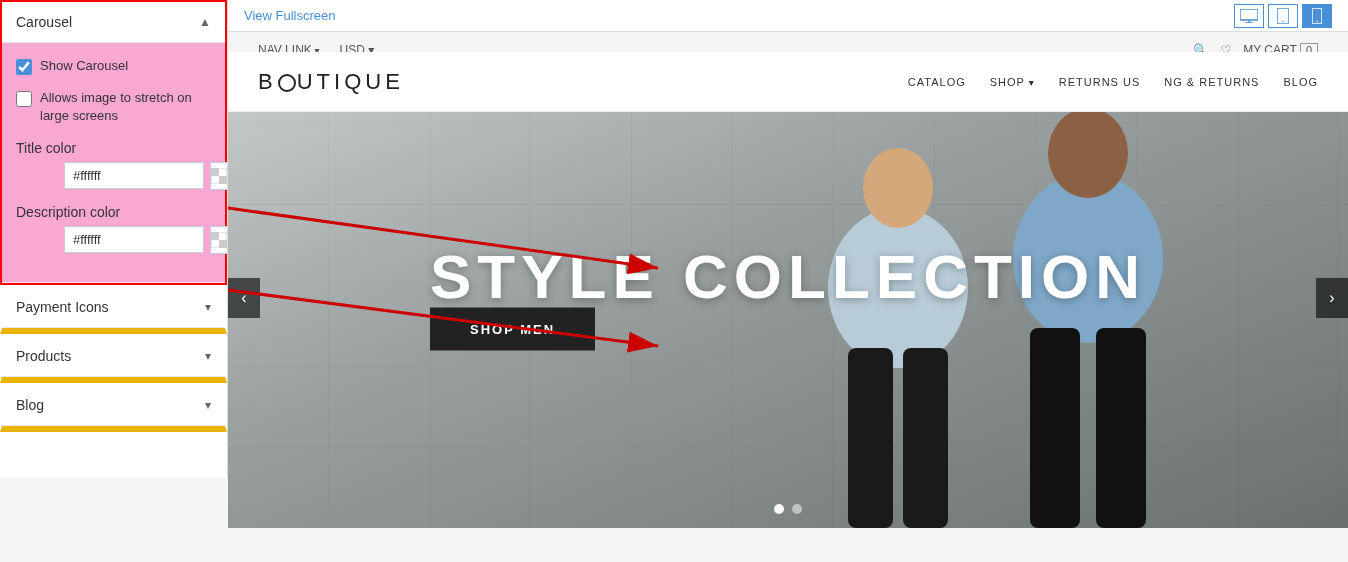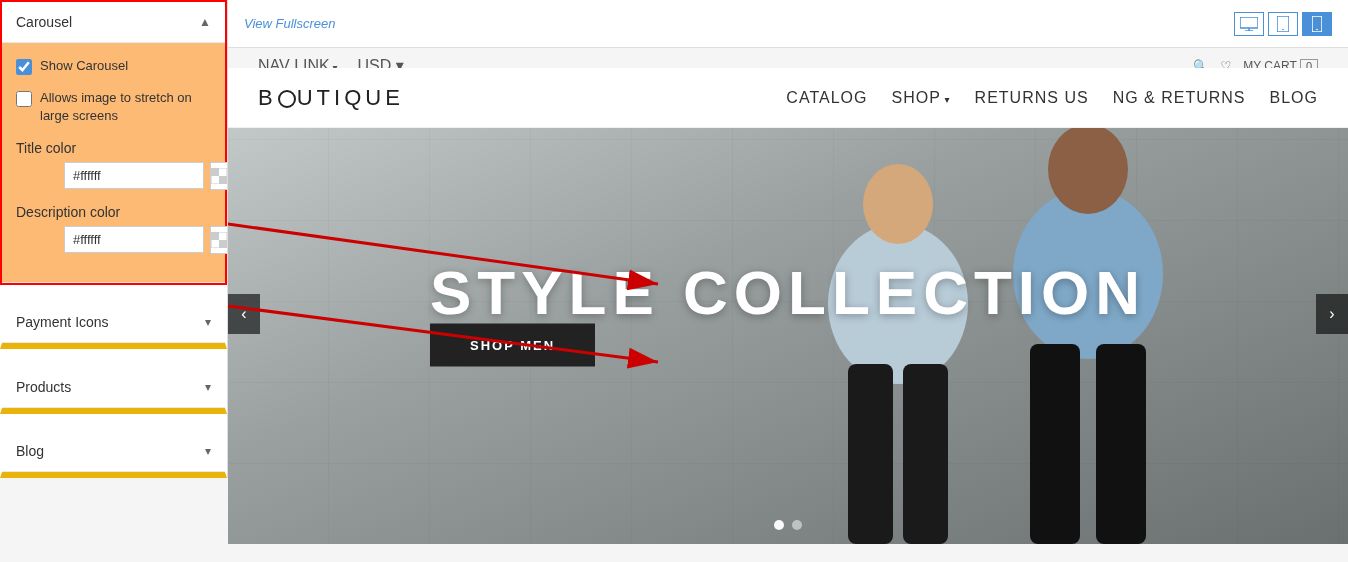--- a/index.html
+++ b/index.html
@@ -8,21 +8,20 @@
     
     .left-panel {
       width: 228px;
       min-width: 228px;
       background: #fff;
       border-right: 1px solid #ddd;
       display: flex;
       flex-direction: column;
       height: 478px;
       overflow-y: auto;
-      justify-content: space-between;
     }
 
     .panel-section {
       border: 2px solid transparent;
       position: relative;
     }
 
     .panel-section.highlighted {
       border: 2px solid red;
     }
@@ -43,21 +42,21 @@
       font-weight: 500;
     }
 
     .section-header .chevron {
       color: #666;
       font-size: 12px;
     }
 
     .carousel-content {
       padding: 14px;
-      background: #fdba74;
+      background: #f9a8d4;
       border-bottom: 1px solid #e8e8e8;
     }
 
     .checkbox-row {
       display: flex;
       align-items: flex-start;
       margin-bottom: 14px;
       gap: 8px;
     }
 
@@ -120,28 +119,27 @@
     
     .right-preview {
       flex: 1;
       display: flex;
       flex-direction: column;
       position: relative;
       overflow: hidden;
     }
 
     .preview-toolbar {
-      height: 48px;
+      height: 32px;
       background: #fff;
       border-bottom: 1px solid #ddd;
       display: flex;
       align-items: center;
       justify-content: space-between;
       padding: 0 16px;
-      font-style: italic;
     }
 
     .view-fullscreen {
       color: #4a90d9;
       font-size: 13px;
       cursor: pointer;
       text-decoration: none;
     }
 
     .device-icons {
@@ -181,21 +179,21 @@
       align-items: center;
       justify-content: space-between;
       padding: 0 30px;
       border-bottom: 1px solid #e0e0e0;
     }
 
     .site-topbar-left {
       display: flex;
       align-items: center;
       gap: 20px;
-      font-size: 16px;
+      font-size: 12px;
       color: #555;
     }
 
     .site-topbar-right {
       display: flex;
       align-items: center;
       gap: 12px;
       font-size: 12px;
       color: #555;
     }
@@ -331,21 +329,21 @@
       border: 2px solid #222;
       border-radius: 50%;
       margin: 0 1px;
       vertical-align: middle;
       position: relative;
     }
 
     .nav-links {
       display: flex;
       gap: 24px;
-      font-size: 16px;
+      font-size: 11px;
       color: #333;
       letter-spacing: 1px;
     }
 
     .nav-link { cursor: pointer; }
 
     .hero-wrapper {
       position: relative;
       height: 494px;
     }

